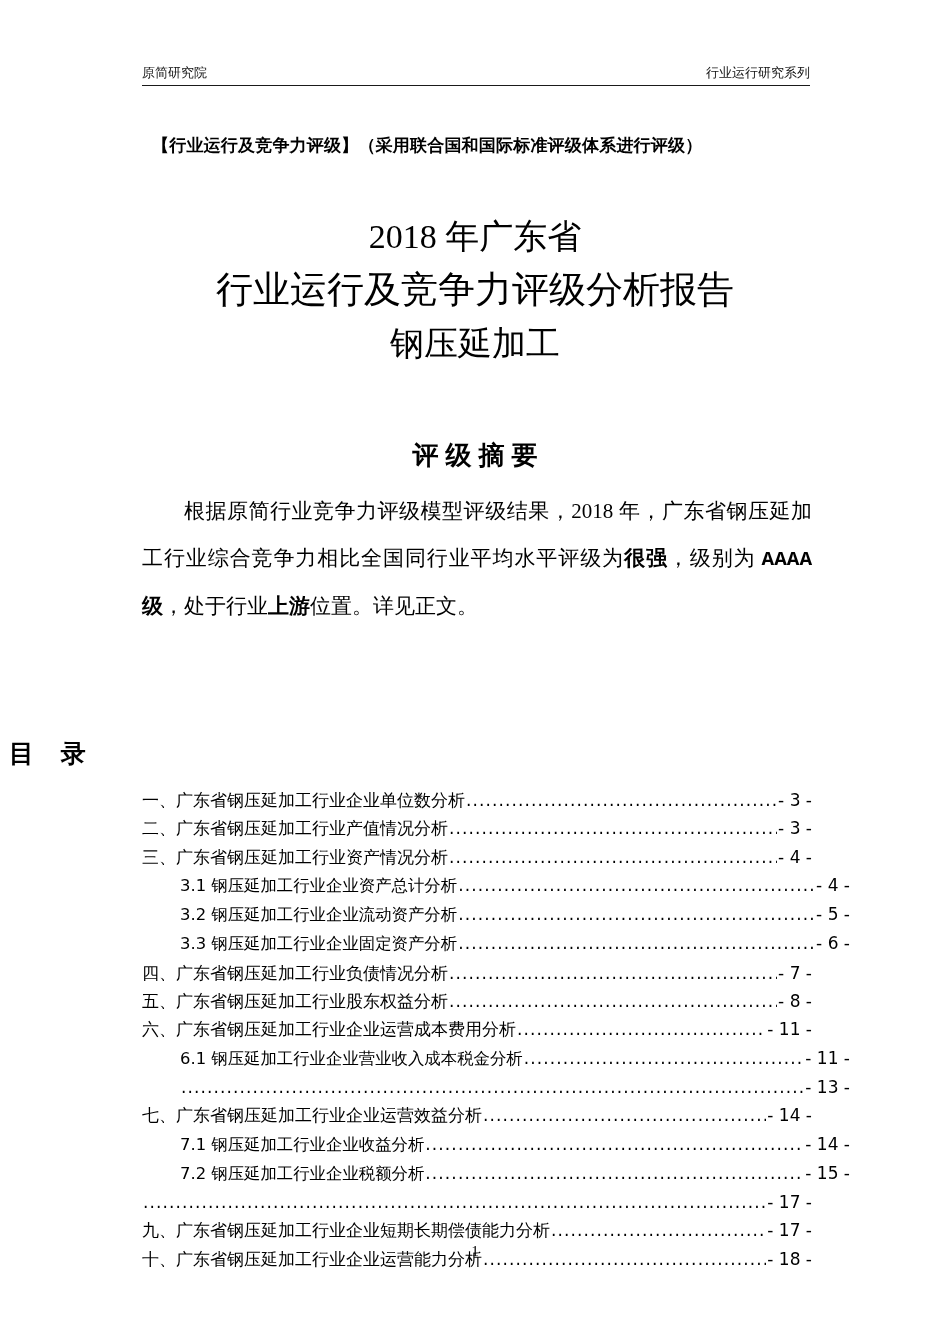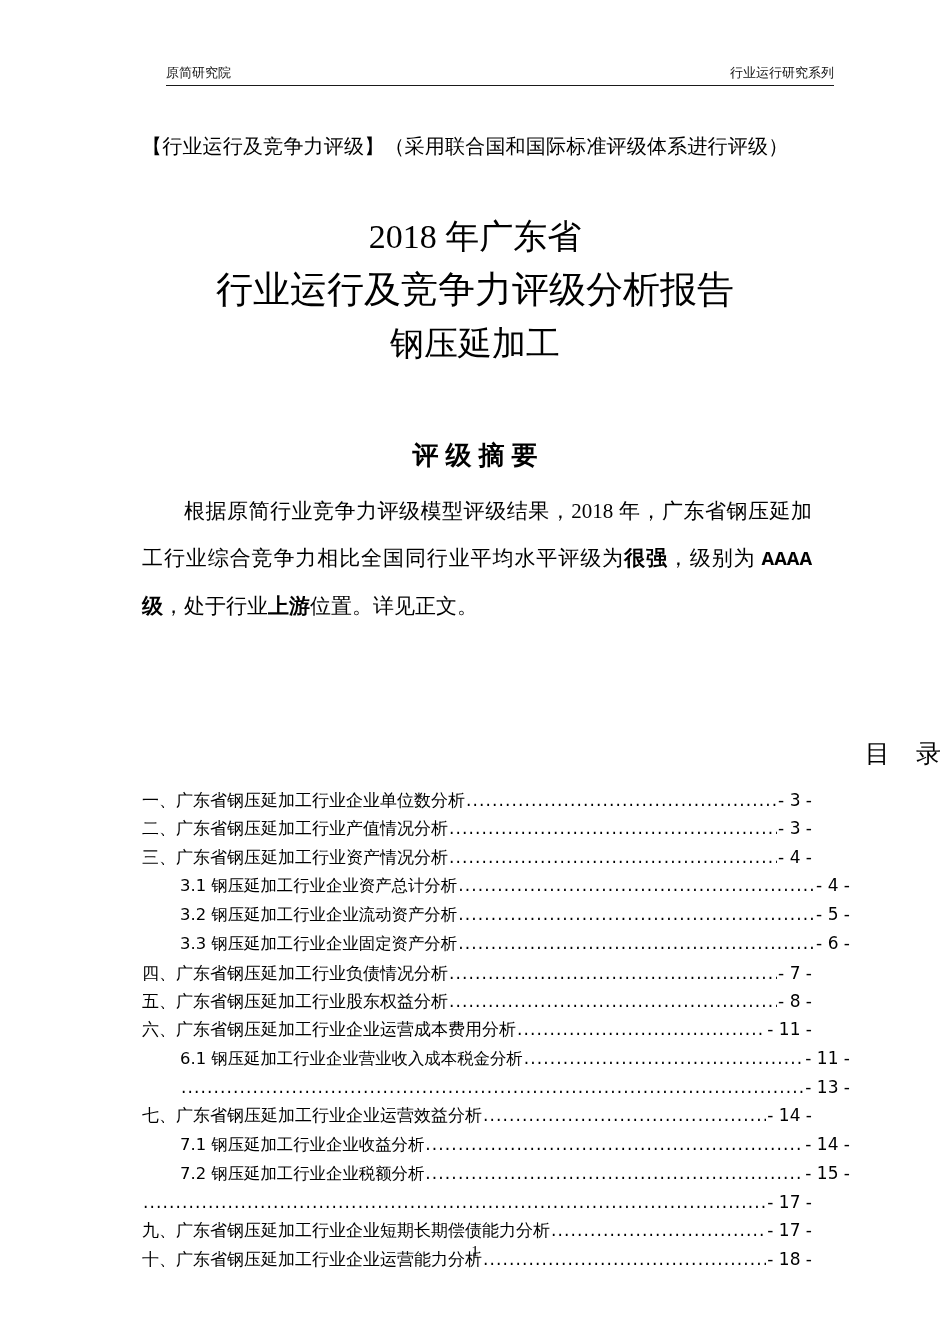--- a/index.html
+++ b/index.html
@@ -29,34 +29,33 @@
     display: flex;
     justify-content: space-between;
     align-items: flex-end;
     font-family: "DejaVu Sans", "Liberation Sans", sans-serif;
     font-size: 13px;
     line-height: 18px;
     color: #111;
     padding-bottom: 3px;
     border-bottom: 1.6px solid #1a1a1a;
     box-sizing: border-box;
-    margin-left: 24px;
   }
   .doc-header .hdr-left,
   .doc-header .hdr-right { white-space: nowrap; }
 
   
   .subtitle-line {
     position: absolute;
-    left: 142px;
+    left: 152px;
     top: 131px;
     width: 700px;
     font-family: "Liberation Serif", "DejaVu Serif", serif;
-    font-weight: normal;
-    font-size: 20px;
+    font-weight: bold;
+    font-size: 17px;
     line-height: 30px;
     letter-spacing: 0.2px;
     white-space: nowrap;
   }
 
   
   .main-title {
     position: absolute;
     left: 0;
     top: 212px;
@@ -101,23 +100,23 @@
     text-indent: 42px;
   }
   .summary-para b { font-weight: bold; font-family: Liberation Mono, monospace; }
 
   
   .toc-heading {
     position: absolute;
     left: 0;
     top: 737px;
     width: 950px;
-    text-align: right;
-    font-family: "DejaVu Sans", "Liberation Sans", sans-serif;
-    font-weight: normal;
+    text-align: left;
+    font-family: "DejaVu Sans", "Liberation Sans", sans-serif;
+    font-weight: bold;
     font-size: 25px;
     line-height: 34px;
     letter-spacing: 9px;
     text-indent: 9px;
   }
 
   
   .toc {
     position: absolute;
     left: 142px;

